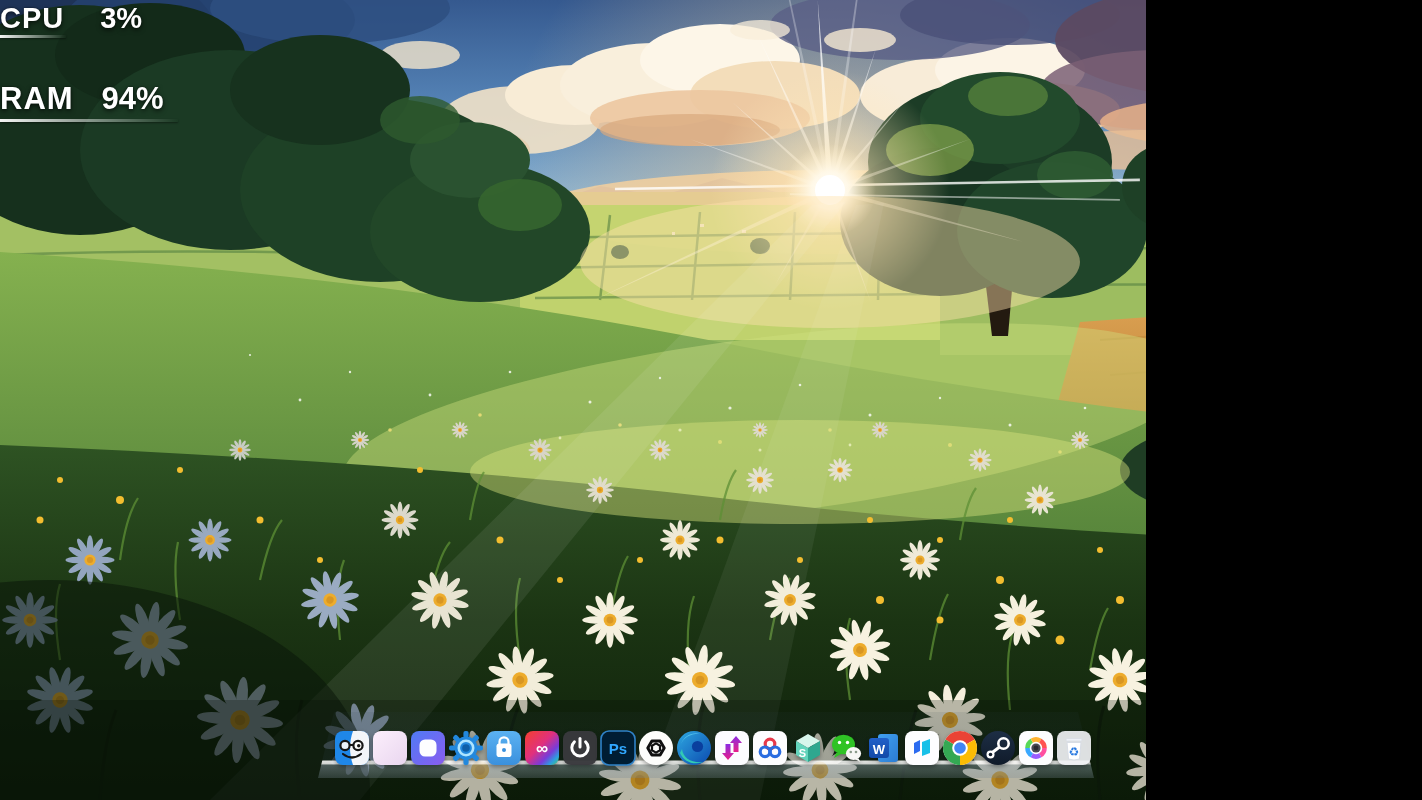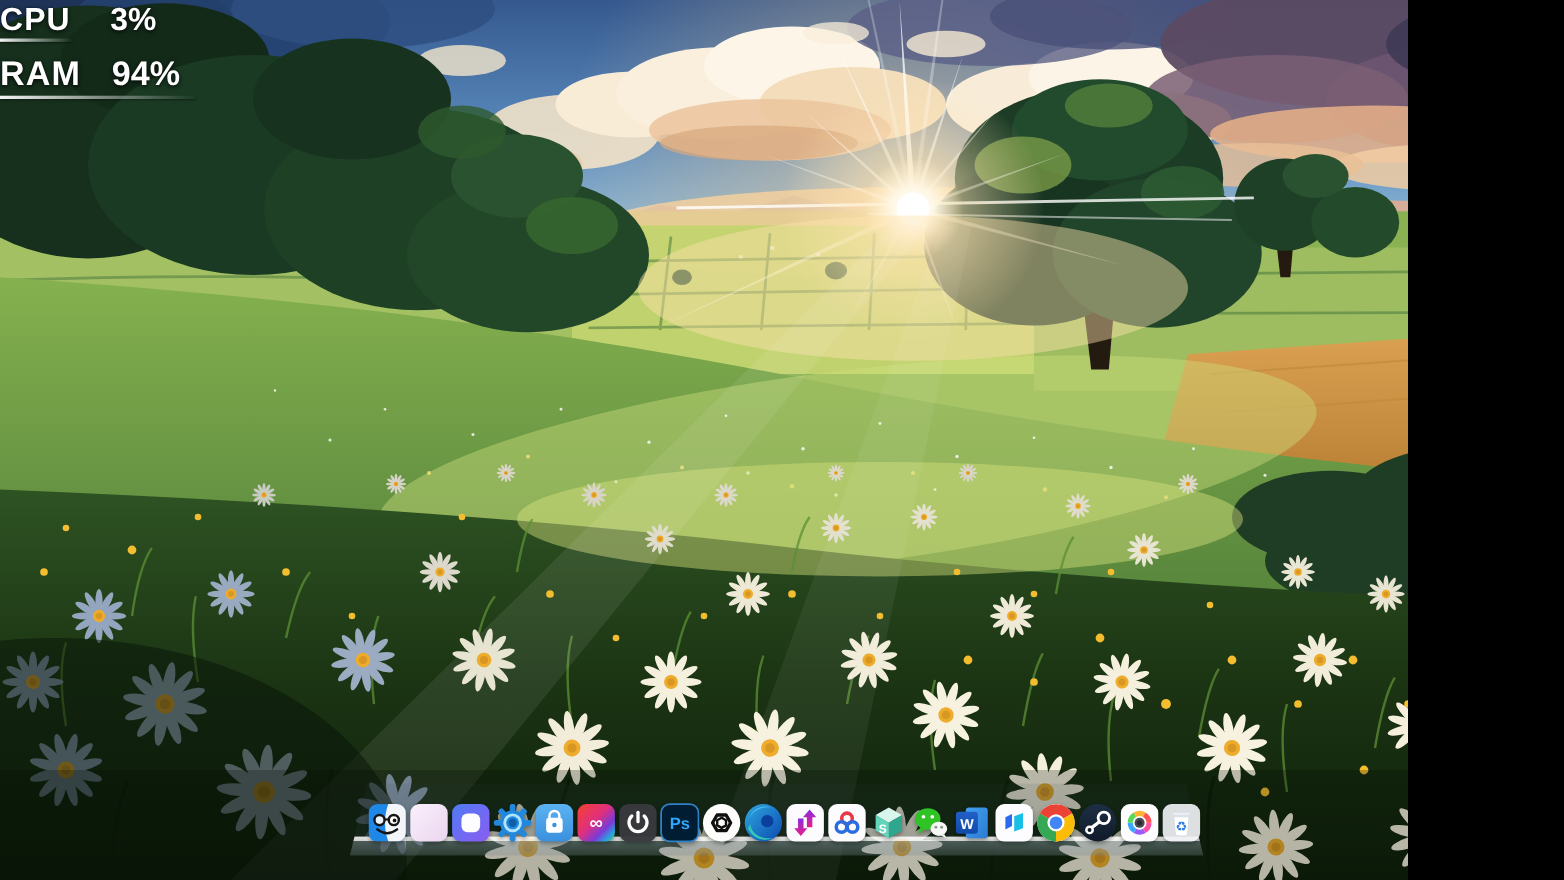--- a/index.html
+++ b/index.html
@@ -1,27 +1,27 @@
 <!DOCTYPE html>
 <html><head>
 <meta charset="utf-8">
 <style>
   html,body{margin:0;padding:0;background:#000;}
   body{font-family:"Liberation Sans", sans-serif;}
-  .stage{position:relative;width:1280px;height:800px;overflow:hidden;}
+  .stage{position:relative;width:1146px;height:800px;overflow:hidden;}
   .wallpaper{position:absolute;inset:0;}
   
   .monitor{position:absolute;left:0;top:3px;color:#fff;font-weight:700;
            text-shadow:0 2px 5px rgba(0,0,0,.65), 0 0 2px rgba(0,0,0,.5);}
   .mrow{display:flex;align-items:baseline;line-height:1.05;}
   .mlabel{font-size:29px;letter-spacing:1px;}
   .mvalue{font-size:29px;}
   .m-cpu .mvalue{margin-left:36px;}
   .m-ram{margin-top:13px;}
-  .m-ram .mlabel,.m-ram .mvalue{font-size:31px;}
+  .m-ram .mlabel,.m-ram .mvalue{font-size:31px;margin-top:32px;}
   .m-ram .mvalue{margin-left:28px;}
   .mline{height:3px;background:linear-gradient(90deg,rgba(255,255,255,.95),rgba(255,255,255,0));
          box-shadow:0 1px 2px rgba(0,0,0,.4);}
   .mline.cpu{width:66px;margin-top:2px;}
   .mline.ram{width:178px;margin-top:3px;}
   
   .dock{position:absolute;left:318px;top:708px;width:776px;height:70px;}
   .dock-shelf{position:absolute;left:0;right:0;top:4px;bottom:0;
     clip-path:polygon(16px 0, calc(100% - 16px) 0, 100% 100%, 0 100%);
     background:linear-gradient(180deg,

